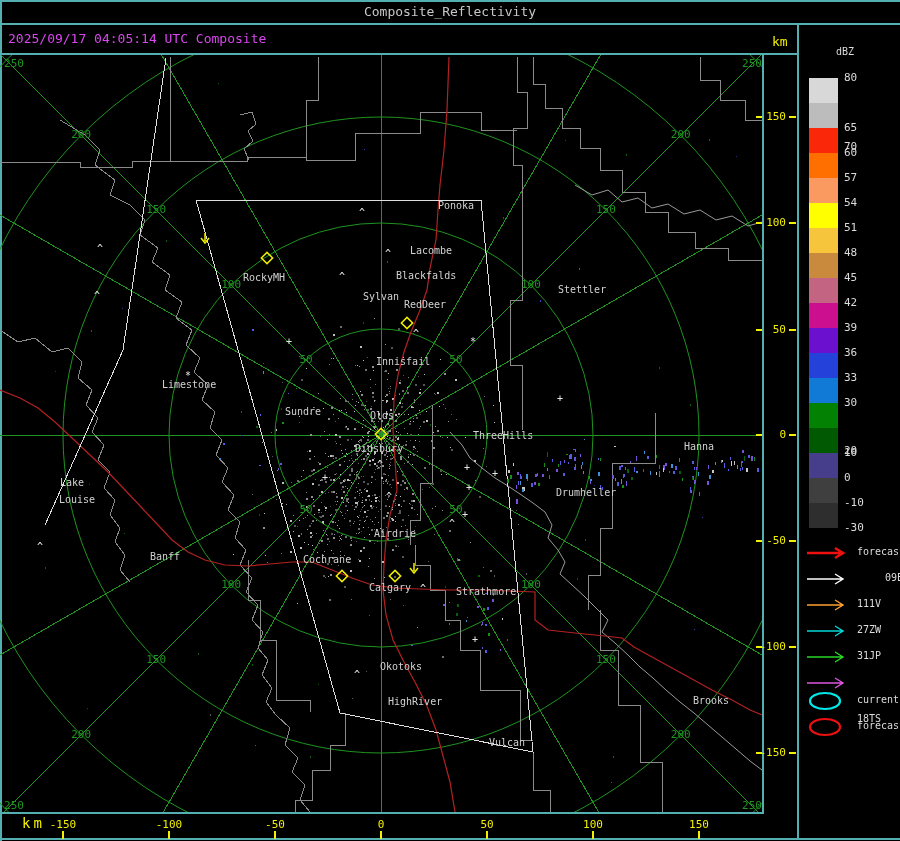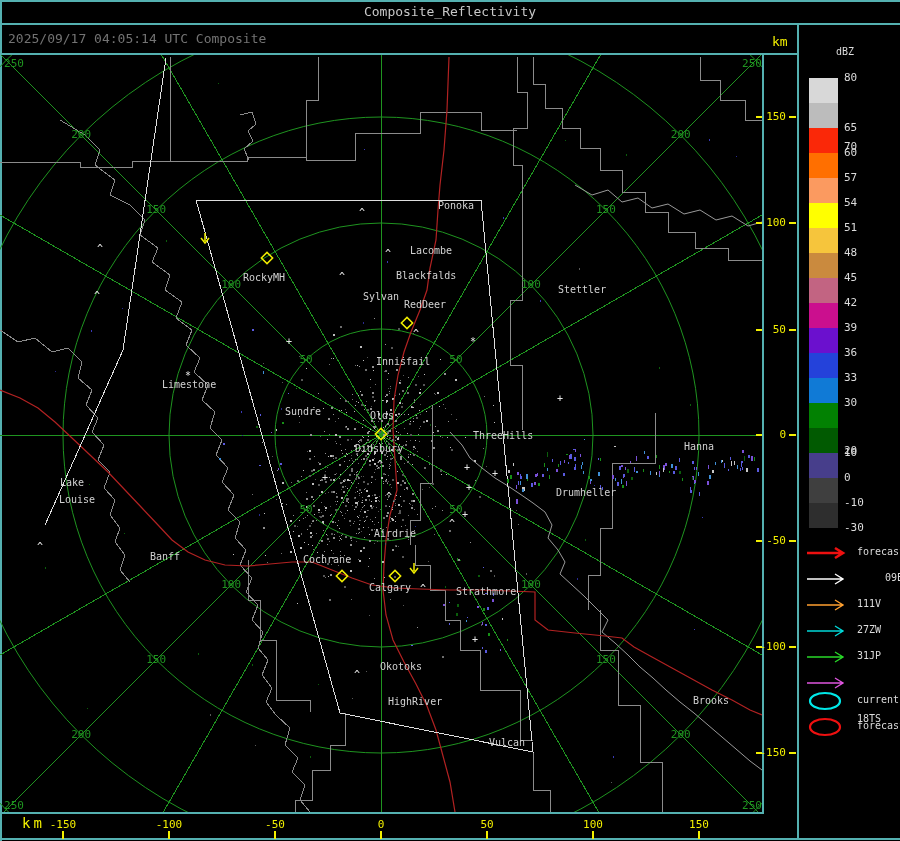--- a/index.html
+++ b/index.html
@@ -1,21 +1,21 @@
 <!DOCTYPE html>
 <html><head>
 <meta charset="utf-8">
 <style>
   html,body{margin:0;padding:0;background:#000;}
   #app{position:relative;width:900px;height:841px;background:#000;overflow:hidden;
        font-family:"DejaVu Sans Mono","Liberation Mono",monospace;}
   .teal{position:absolute;background:#54b0b0;}
   #title-bar{position:absolute;left:0;top:3;width:900px;text-align:center;
              font-size:13px;color:#c8c8c8;letter-spacing:0px;top:4px;}
-  #timestamp{position:absolute;left:8px;top:31px;font-size:13px;color:#737373;}
+  #timestamp{position:absolute;left:8px;top:31px;font-size:13px;color:#d946ef;}
   #km-top{position:absolute;left:772px;top:34px;font-size:13px;color:#f2ef00;}
   #map-svg{position:absolute;left:0;top:55px;}
   
   .rax-label{position:absolute;width:28px;text-align:right;font-size:11px;color:#f2ef00;}
   .rax-tick{position:absolute;width:7px;height:2px;background:#f2ef00;}
   .rax-tick-in{position:absolute;width:6px;height:2px;background:#f2ef00;}
   
   #km-bottom{position:absolute;left:22px;top:815px;font-size:14px;letter-spacing:3px;color:#f2ef00;}
   .bax-label{position:absolute;top:818px;font-size:11px;color:#f2ef00;transform:translateX(-50%);}
   .bax-tick{position:absolute;top:831px;width:2px;height:8px;background:#f2ef00;}

